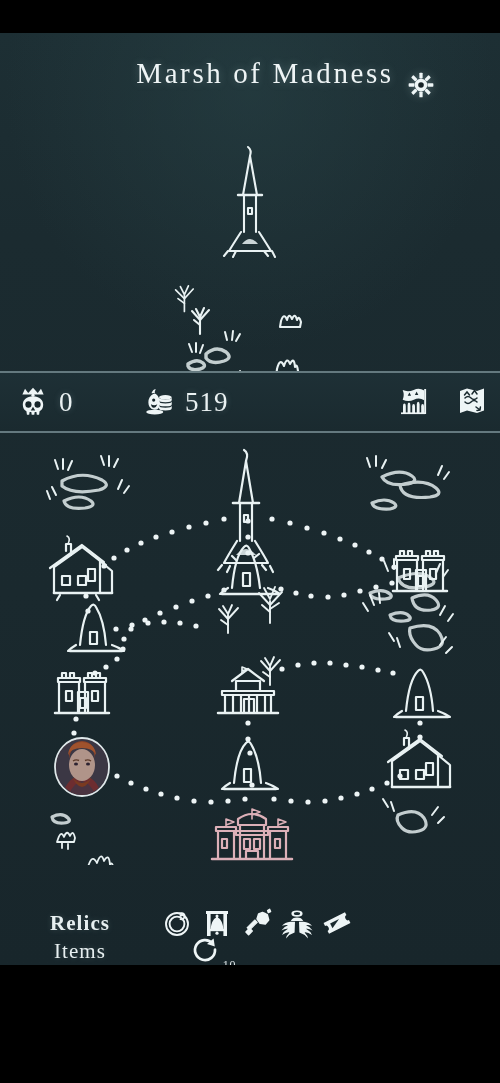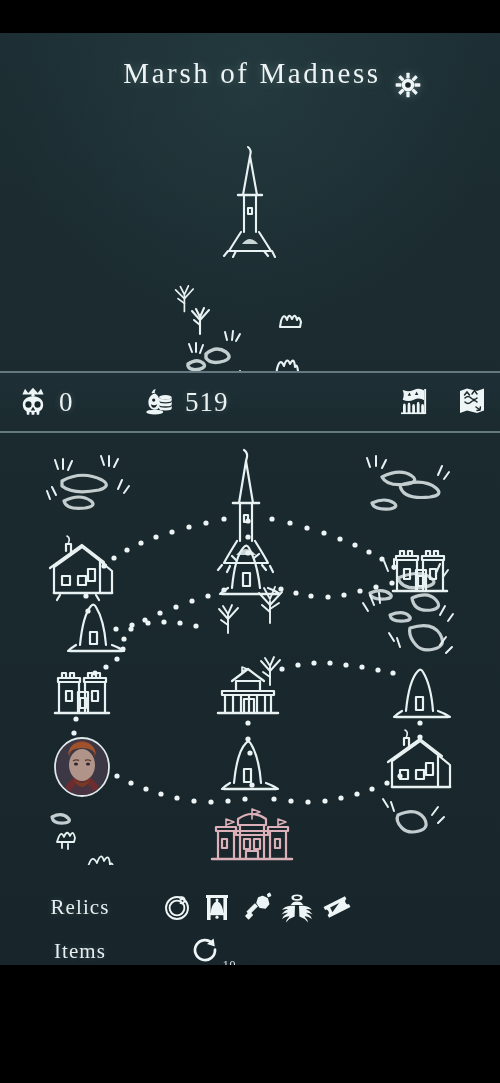--- a/index.html
+++ b/index.html
@@ -17,21 +17,21 @@
 
   #screen {
     position:absolute; left:0; top:33px; width:500px; height:932px;
     background:
       radial-gradient(ellipse 70% 40% at 50% 6%, rgba(40,66,70,.55), rgba(0,0,0,0) 70%),
       linear-gradient(180deg,#1d2f34 0%, #1b2b30 22%, #1a292e 60%, #18262b 100%);
     overflow:hidden;
   }
 
   
-  #header { position:absolute; left:2px; top:0; width:440px; height:87px; }
+  #header { position:absolute; left:15px; top:0; width:440px; height:87px; }
   #title {
     position:absolute; left:0; top:24px; width:500px; text-align:center;
     font-size:29px; color:#eef4f5; letter-spacing:2.6px;
     font-family:"Liberation Serif", serif; font-weight:400;
     text-shadow:0 0 9px rgba(175,205,210,.30);
   }
   #gear-btn {
     position:absolute; right:14px; top:32px; width:40px; height:40px;
     display:flex; align-items:center; justify-content:center; cursor:pointer;
   }
@@ -59,21 +59,21 @@
   #bar-right { position:absolute; right:10px; top:0; height:58px; display:flex; align-items:center; gap:22px; }
   .bar-ico { width:36px; height:36px; cursor:pointer; }
 
   
   #map { position:absolute; left:0; top:400px; width:500px; height:432px; }
   #map svg { position:absolute; left:0; top:0; }
 
   
   #inventory { position:absolute; left:0; top:840px; width:500px; height:92px; }
   .inv-row { position:absolute; left:0; width:500px; height:44px; display:flex; align-items:center; }
-  #row-relics { top:12px; }
+  #row-relics { top:28px;font-weight:bold; }
   #row-items  { top:56px;gap:29px; }
   .inv-label {
     width:160px; text-align:center; font-size:21px; color:#e7eff0;
     letter-spacing:1.1px; font-family:"Liberation Serif", serif;
     text-shadow:0 0 6px rgba(180,210,215,.20);
   }
   .inv-icons { display:flex; align-items:center; gap:6px; }
   .inv-slot { position:relative; width:34px; height:36px; display:flex; align-items:center; justify-content:center; cursor:pointer; }
   .inv-count {
     position:absolute; right:-13px; bottom:-4px; font-size:12px; color:#dfe8ea;

